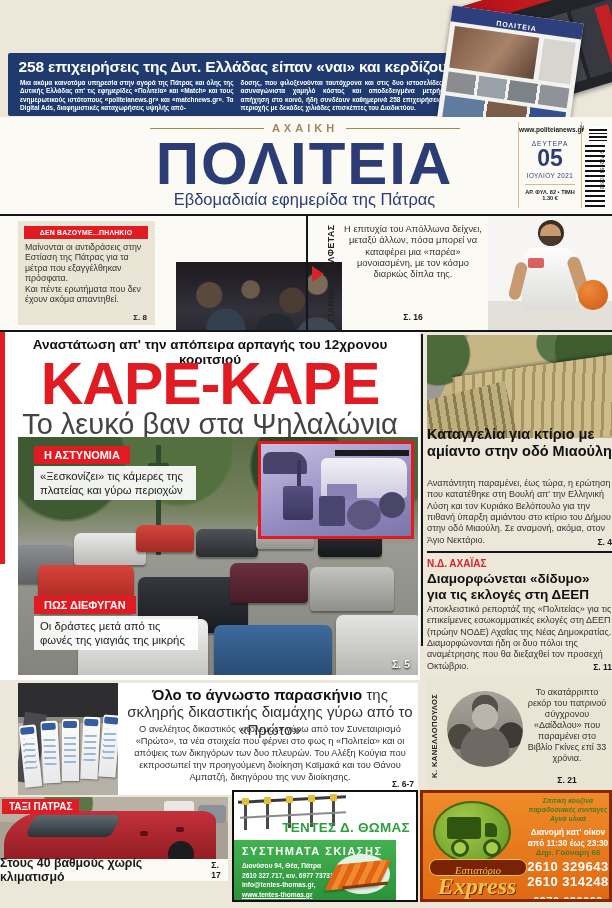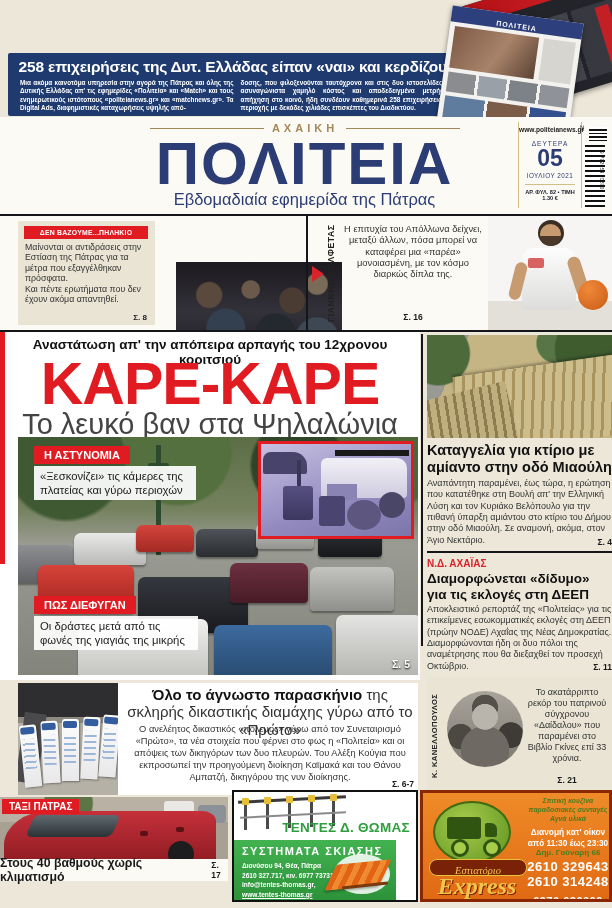--- a/index.html
+++ b/index.html
@@ -189,21 +189,21 @@
   <div class="abs" style="left:427px;top:335px;width:185px;height:103px;overflow:hidden;background:
          radial-gradient(circle at 6% 18%,#4d6b3a 0 16%,transparent 17%),
          radial-gradient(circle at 90% 14%,#3f5c2f 0 20%,transparent 21%),
          radial-gradient(circle at 70% 8%,#587546 0 12%,transparent 13%),
          linear-gradient(115deg,#9a9a94 0 18%,#c5b584 18%);">
     <div style="position:absolute;left:30px;top:30px;width:170px;height:80px;transform:rotate(-8deg);background:
       repeating-linear-gradient(100deg,#a9945f 0 3px,#cdbd8c 3px 10px);box-shadow:0 -2px 3px rgba(0,0,0,.3);"></div>
     <div style="position:absolute;left:-4px;top:56px;width:90px;height:60px;transform:rotate(-14deg);background:
       repeating-linear-gradient(95deg,#8d7c4e 0 3px,#bfae7e 3px 9px);"></div>
   </div>
-  <div class="abs" style="left:427px;top:442px;width:185px;font-size:14.5px;font-weight:bold;color:#111;line-height:1.15;">Καταγγελία για κτίριο με αμίαντο στην οδό Μιαούλη</div>
+  <div class="abs" style="left:427px;top:426px;width:185px;font-size:14.5px;font-weight:bold;color:#111;line-height:1.15;">Καταγγελία για κτίριο με αμίαντο στην οδό Μιαούλη</div>
   <div class="abs" style="left:427px;top:478px;width:185px;font-size:9px;line-height:1.26;color:#333;">Αναπάντητη παραμένει, έως τώρα, η ερώτηση που κατατέθηκε στη Βουλή απ' την Ελληνική Λύση και τον Κυριάκο Βελόπουλο για την πιθανή ύπαρξη αμιάντου στο κτίριο του Δήμου στην οδό Μιαούλη. Σε αναμονή, ακόμα, στον Άγιο Νεκτάριο.</div>
   <div class="abs pref" style="left:427px;top:537px;width:185px;text-align:right;font-size:8.5px;">Σ. 4</div>
 
   <div class="abs" style="left:427px;top:551px;width:185px;height:1.5px;background:#15161a;"></div>
 
   <div class="abs" style="left:427px;top:558px;width:185px;font-size:10px;font-weight:bold;color:#d8232a;">Ν.Δ. ΑΧΑΪΑΣ</div>
   <div class="abs" style="left:427px;top:571px;width:185px;font-size:13.5px;font-weight:bold;color:#111;line-height:1.18;">Διαμορφώνεται «δίδυμο» για τις εκλογές στη ΔΕΕΠ</div>
   <div class="abs" style="left:427px;top:604px;width:185px;font-size:9px;line-height:1.26;color:#333;">Αποκλειστικό ρεπορτάζ της «Πολιτείας» για τις επικείμενες εσωκομματικές εκλογές στη ΔΕΕΠ (πρώην ΝΟΔΕ) Αχαΐας της Νέας Δημοκρατίας. Διαμορφώνονται ήδη οι δυο πόλοι της αναμέτρησης που θα διεξαχθεί τον προσεχή Οκτώβριο.</div>
   <div class="abs pref" style="left:427px;top:662px;width:185px;text-align:right;font-size:8.5px;">Σ. 11</div>
 

